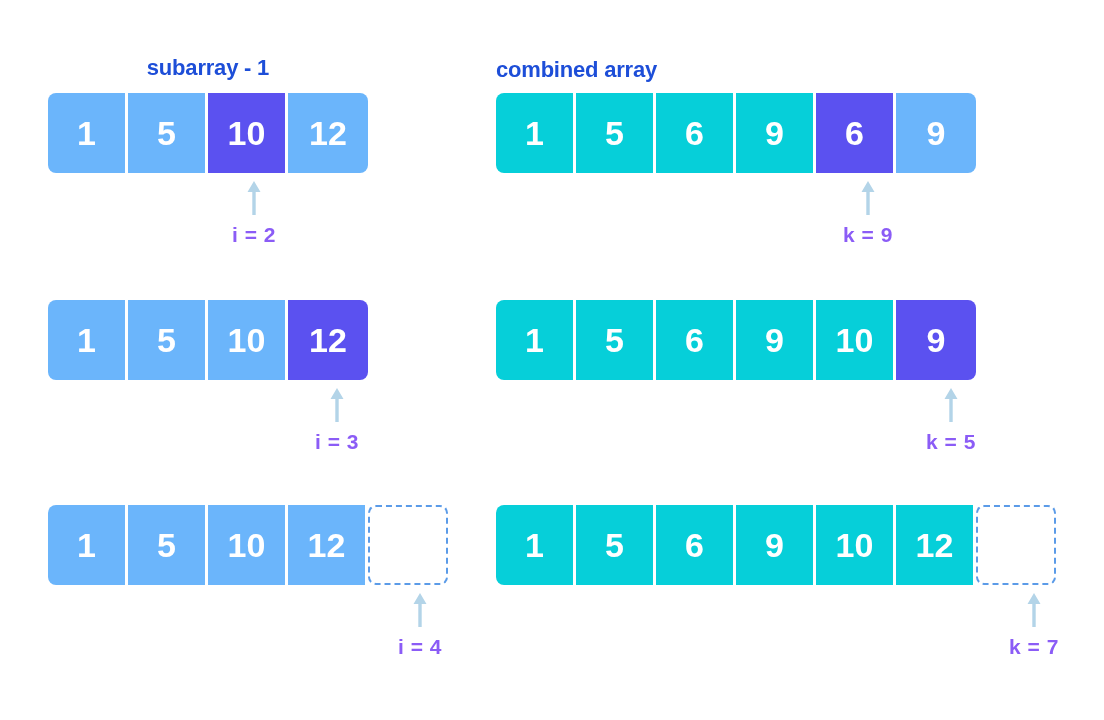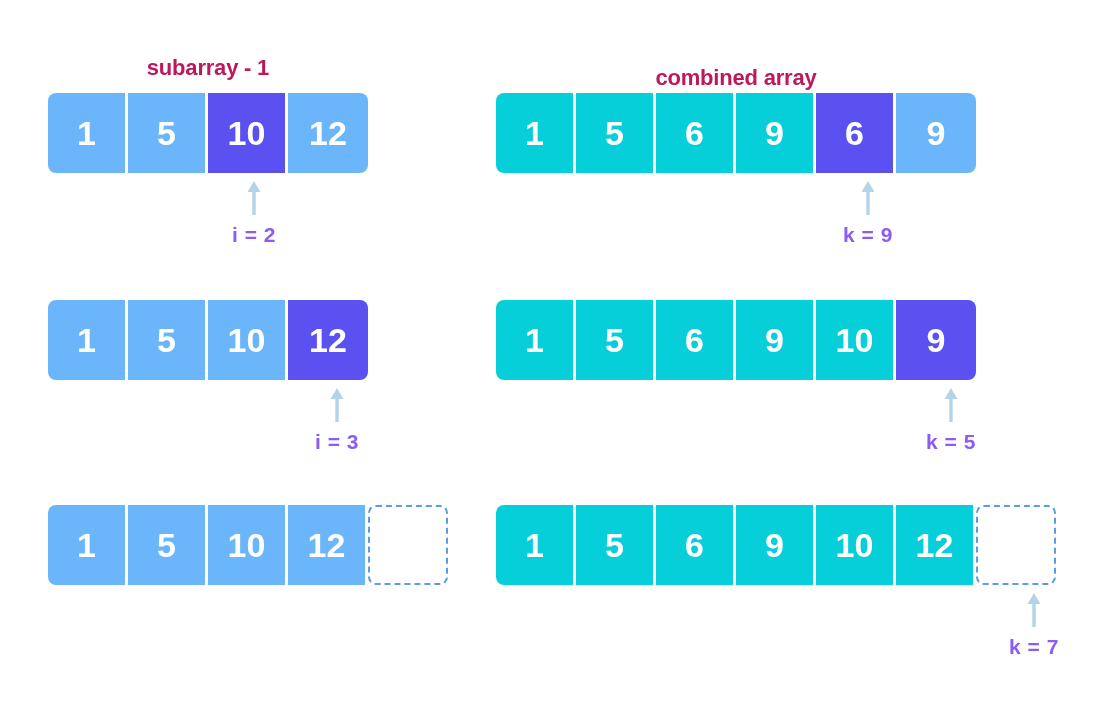--- a/index.html
+++ b/index.html
@@ -20,26 +20,26 @@
     position: relative;
     width: 1104px;
     height: 720px;
   }
 
   
   .col-header {
     position: absolute;
     font-size: 22px;
     font-weight: bold;
-    color: #be185d;
+    color: #1d4ed8;
     letter-spacing: -0.2px;
     white-space: nowrap;
   }
   .col-header.left  { left: 48px;  top: 55px; width: 320px; text-align: center; }
-  .col-header.right { left: 496px; top: 65px; width: 480px; text-align: center; }
+  .col-header.right { left: 496px; top: 57px; width: 480px; text-align: left; }
 
   
   .step {
     position: absolute;
   }
 
   
   .array {
     display: flex;
     align-items: stretch;
@@ -178,20 +178,26 @@
       </div>
     </div>
     <div class="step" style="left: 48px; top: 505px;">
       <div class="array">
         <div class="cell blue">1</div>
         <div class="cell blue">5</div>
         <div class="cell blue">10</div>
         <div class="cell blue">12</div>
         <div class="cell empty"></div>
       </div>
+      <div class="pointer" style="left: 332px; top: 88px;">
+        <svg class="arrow-svg" width="14" height="34" viewBox="0 0 14 34">
+          <path d="M7 0 L13.5 11 L8.7 11 L8.7 34 L5.3 34 L5.3 11 L0.5 11 Z" fill="#b3d4e8"></path>
+        </svg>
+        <div class="pointer-label">i = 4</div>
+      </div>
     </div>
     <div class="step" style="left: 496px; top: 505px;">
       <div class="array">
         <div class="cell teal">1</div>
         <div class="cell teal">5</div>
         <div class="cell teal">6</div>
         <div class="cell teal">9</div>
         <div class="cell teal">10</div>
         <div class="cell teal">12</div>
         <div class="cell empty"></div>

